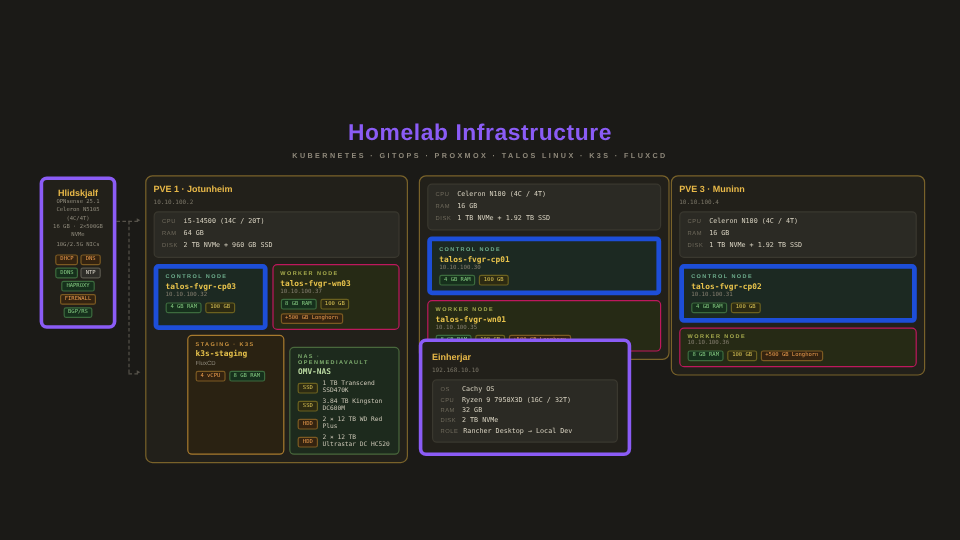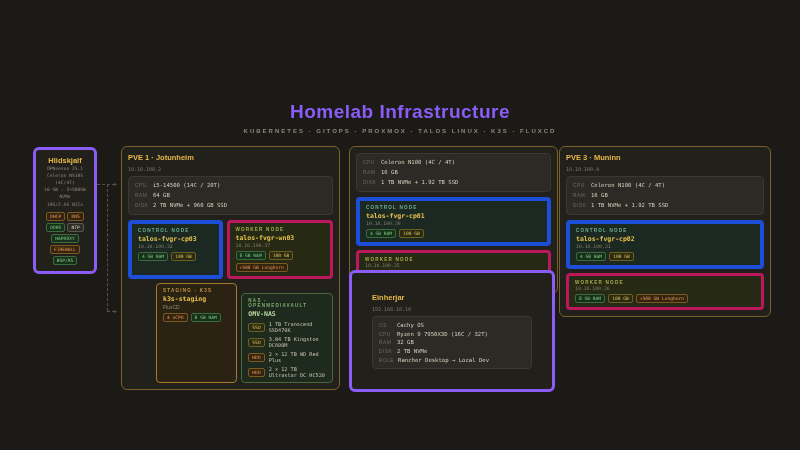--- a/index.html
+++ b/index.html
@@ -37,21 +37,21 @@
     background:#2b2a24; border:1px solid #3a382f; border-radius:4px;
     padding:4px 6px;
   }
   .spec-row { display:flex; gap:4px; align-items:baseline; line-height:1.75; }
   .spec-label { font-size:4.8px; color:#6f6a5c; min-width:14px; letter-spacing:0.5px; }
   .spec-value { font-size:5.6px; color:#d6d0bf; font-family:"DejaVu Sans Mono", monospace; }
 
   
   .card { border-radius:4px; padding:4px 6px; }
   .card-control { background:#1c2922; border:4px solid #1d4ed8; }
-  .card-worker  { background:#262a15; border:3px solid #be185d; }
+  .card-worker  { background:#262a15; border:1px solid #be185d; }
   .card-staging { background:#2a2212; border:1px solid #a87a2e; }
   .card-nas     { background:#1d2a1d; border:1px solid #49683c;margin-top:10px; }
 
   .card-header { font-size:4.6px; font-weight:bold; letter-spacing:1.2px; }
   .h-green  { color:#6faf8e; }
   .h-olive  { color:#a9ad4e; }
   .h-orange { color:#c9913f; }
   .h-lgreen { color:#7fae6f; }
 
   .card-title { font-size:6.5px; font-weight:bold; color:#e8c34c;
@@ -211,20 +211,21 @@
     <div class="card-header h-green">CONTROL NODE</div>
     <div class="card-title">talos-fvgr-cp01</div>
     <div class="card-ip">10.10.100.30</div>
     <div class="badges">
       <span class="badge b-green">4 GB RAM</span>
       <span class="badge b-olive">100 GB</span>
     </div>
   </div>
   <div class="card card-worker" style="margin-top:4px;">
     <div class="card-header h-olive">WORKER NODE</div>
+    <div class="card-title">talos-fvgr-wn01</div>
     <div class="card-ip">10.10.100.35</div>
     <div class="badges">
       <span class="badge b-green">8 GB RAM</span>
       <span class="badge b-olive">100 GB</span>
       <span class="badge b-orange">+500 GB Longhorn</span>
     </div>
   </div>
 </div>
 
 <div class="panel bronze" style="left:559px; top:146px; width:212px; padding:6px;">
@@ -259,21 +260,21 @@
     <div class="card-header h-olive">WORKER NODE</div>
     <div class="card-ip">10.10.100.36</div>
     <div class="badges">
       <span class="badge b-green">8 GB RAM</span>
       <span class="badge b-olive">100 GB</span>
       <span class="badge b-orange">+500 GB Longhorn</span>
     </div>
   </div>
 </div>
 
-<div class="panel gold" style="left:349px; top:270px; width:206px; padding:20px;">
+<div class="panel gold" style="left:349px; top:282px; width:177px; padding:8px;">
   <div class="panel-head">
     <span class="panel-title">Einherjar</span>
     <span class="panel-ip">192.168.10.10</span>
   </div>
   <div class="spec-box" style="line-height:1.4;">
     <div class="spec-row" style="line-height:1.55;">
         <span class="spec-label">OS</span>
         <span class="spec-value">Cachy OS</span>
       </div>
     <div class="spec-row" style="line-height:1.55;">

